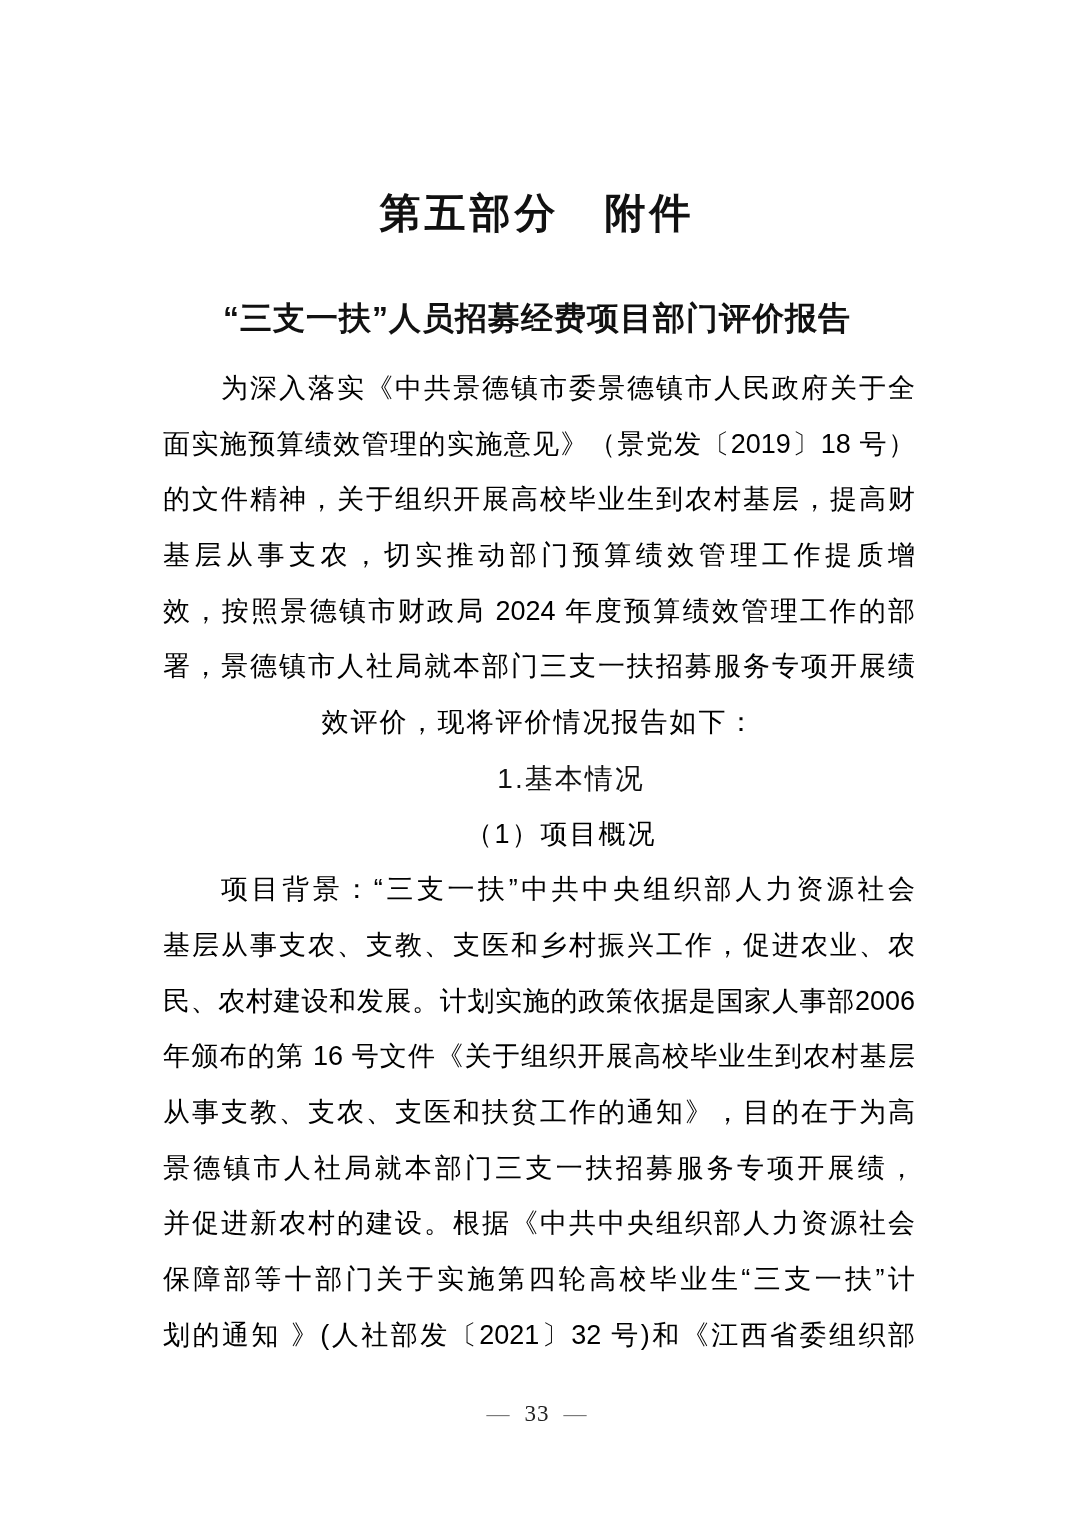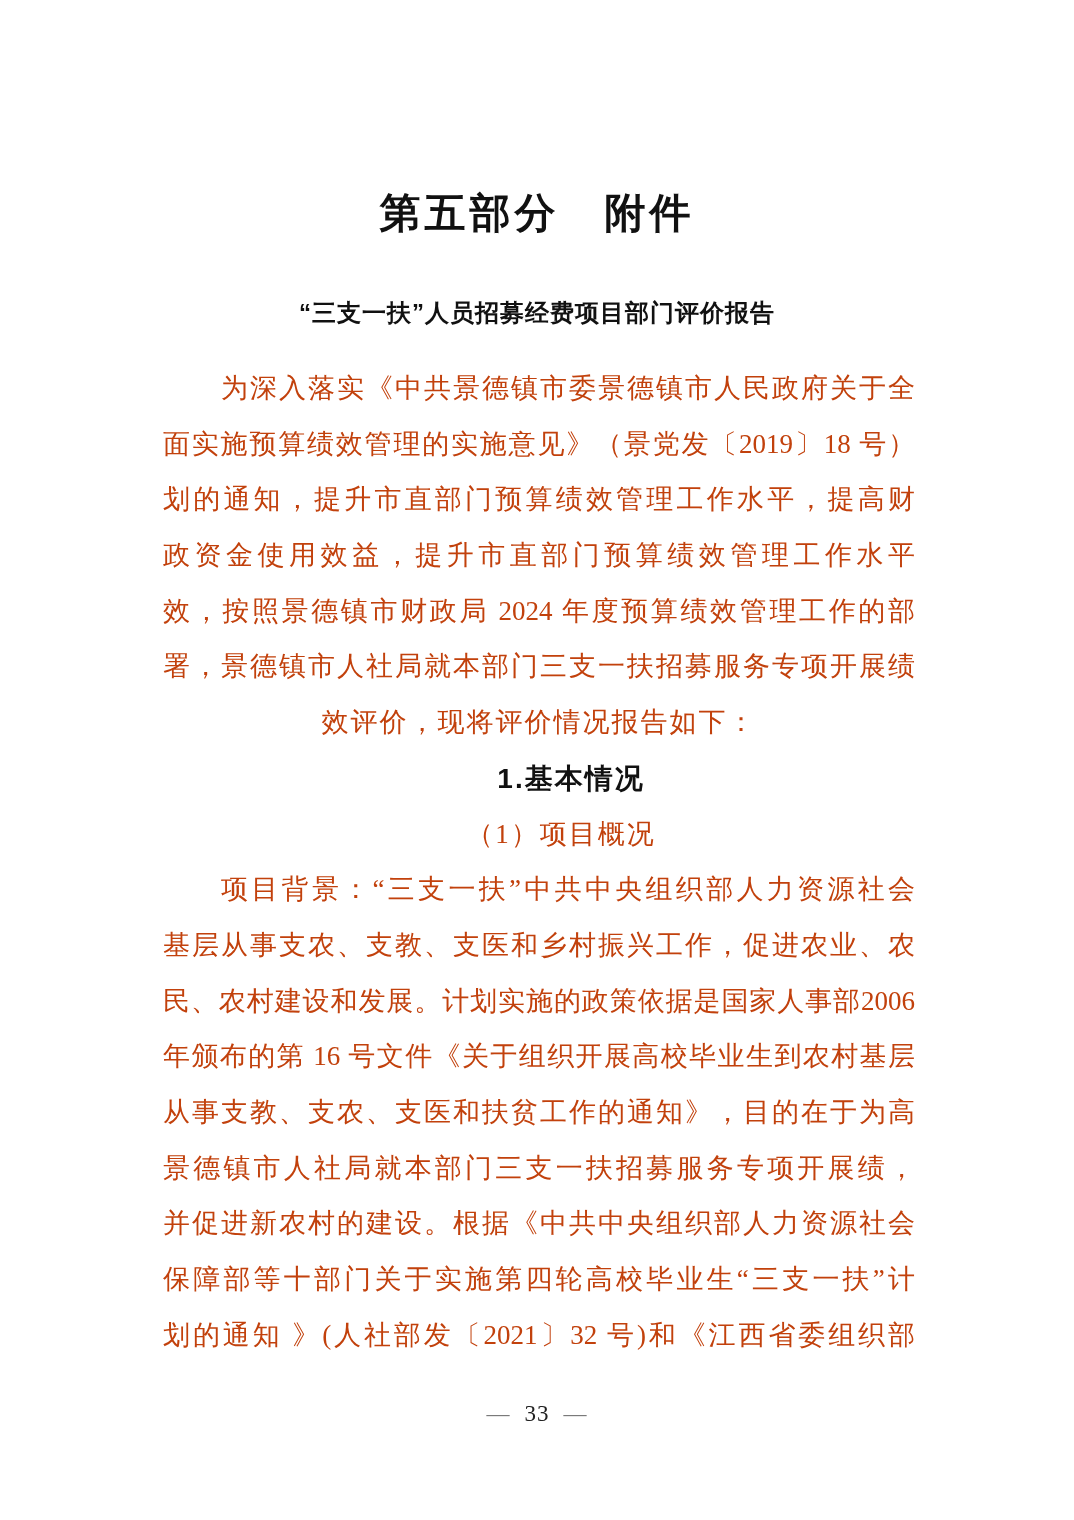--- a/index.html
+++ b/index.html
@@ -29,51 +29,51 @@
     color: #111;
   }
   .report-title {
     position: absolute;
     top: 297px;
     left: 0;
     width: 100%;
     text-align: center;
     font-family: "Liberation Sans", "DejaVu Sans", sans-serif;
     font-weight: bold;
-    font-size: 24px;
+    font-size: 32px;
     letter-spacing: 1px;
     color: #111;
   }
   .content {
     position: absolute;
     top: 361px;
     left: 163px;
     width: 752px;
   }
   .line {
     height: 55.7px;
     line-height: 55.7px;
     font-size: 27px;
     overflow: hidden;
     white-space: normal;
-    color: #c2410c;
-    font-family: Liberation Serif, serif;
+    color: #000000;
+    font-family: Liberation Sans, sans-serif;
   }
   .just {
     text-align: justify;
     text-align-last: justify;
   }
   .left {
     text-align: center;
     letter-spacing: 2px;
   }
   .indent2 { padding-left: 58px; }
   .heading-l1 {
     padding-left: 64px;
-    font-weight: bold;
+    font-weight: normal;
     font-size: 28px;
     letter-spacing: 2px;
     font-family: "Liberation Sans", "DejaVu Sans", sans-serif;
     color: #111;
   }
   .heading-l2 {
     padding-left: 44px;
     letter-spacing: 2px;
   }
   .footer {
@@ -97,22 +97,22 @@
 <div class="page">
 
   <div class="section-title">第五部分　附件</div>
 
   <div class="report-title">“三支一扶”人员招募经费项目部门评价报告</div>
 
   <div class="content">
 
     <div class="line just indent2">为深入落实《中共景德镇市委景德镇市人民政府关于全</div>
     <div class="line just">面实施预算绩效管理的实施意见》（景党发〔2019〕18 号）</div>
-    <div class="line just">划的通知，提升市直部门预算绩效管理工作水平，提高财</div>
-    <div class="line just">政资金使用效益，提升市直部门预算绩效管理工作水平</div>
+    <div class="line just">的文件精神，关于组织开展高校毕业生到农村基层，提高财</div>
+    <div class="line just">基层从事支农，切实推动部门预算绩效管理工作提质增</div>
     <div class="line just">效，按照景德镇市财政局 2024 年度预算绩效管理工作的部</div>
     <div class="line just">署，景德镇市人社局就本部门三支一扶招募服务专项开展绩</div>
     <div class="line left">效评价，现将评价情况报告如下：</div>
 
     <div class="line left heading-l1">1.基本情况</div>
     <div class="line left heading-l2">（1）项目概况</div>
 
     <div class="line just indent2">项目背景：“三支一扶”中共中央组织部人力资源社会</div>
     <div class="line just">基层从事支农、支教、支医和乡村振兴工作，促进农业、农</div>
     <div class="line just">民、农村建设和发展。计划实施的政策依据是国家人事部2006</div>

